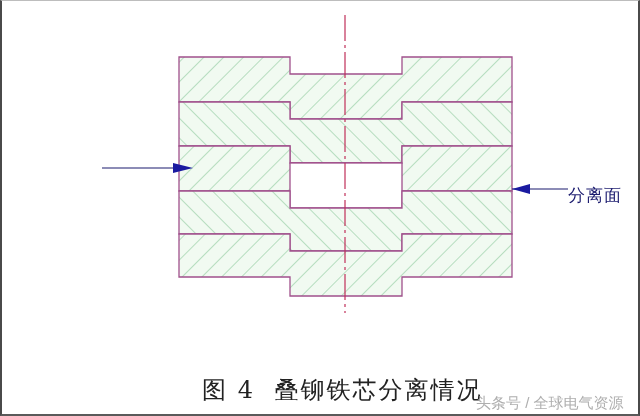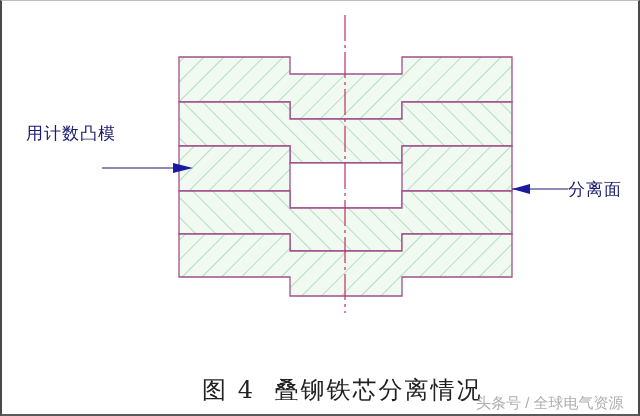--- a/index.html
+++ b/index.html
@@ -60,22 +60,21 @@
       <line x1="100" y1="167" x2="180" y2="167" stroke="#1a1a6e" stroke-width="1.2"></line>
       <polygon points="171,162 191,167 171,172" fill="#1a1aa0"></polygon>
     </g>
 
     <g>
       <line x1="510" y1="188" x2="566" y2="188" stroke="#1a1a6e" stroke-width="1.2"></line>
       <polygon points="510,188 528,183 528,193" fill="#1a1aa0"></polygon>
     </g>
   </svg>
 
-  <div class="label" style="left:24px; top:121px;">用计数凸模</div>
-  <div class="label" style="left:566px; top:177px;">分离面</div>
+  <div class="label" style="left:566px; top:183px;">分离面</div>
 
   <div class="caption">
     <span>图 4</span>
     <span style="margin-left:10px;">叠铆铁芯分离情况</span>
   </div>
 
   <div class="watermark">头条号 / 全球电气资源</div>
 </div>
 
 </body></html>

